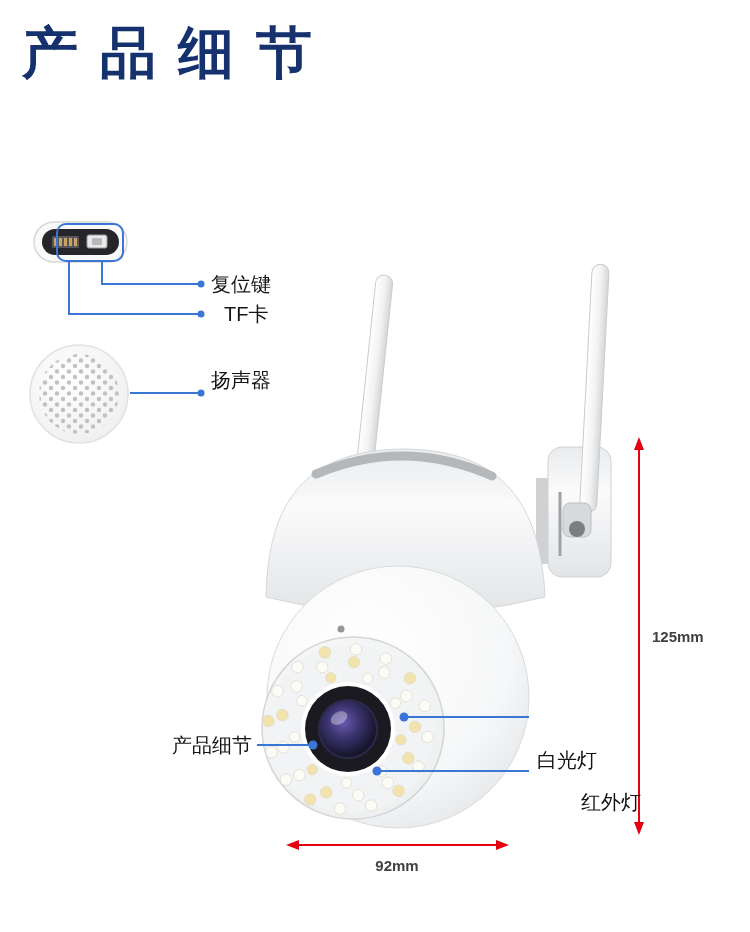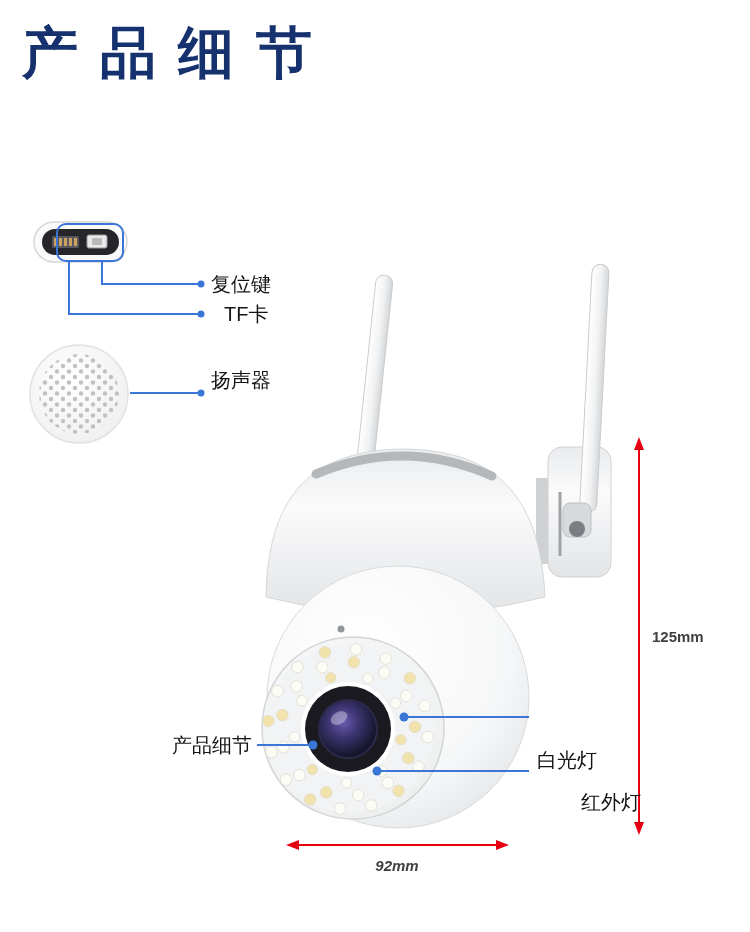--- a/index.html
+++ b/index.html
@@ -38,21 +38,21 @@
   .lbl-ir      { left: 537px; top: 792px; margin-left: 44px; }
   .dim {
     position: absolute;
     font-size: 15px;
     font-weight: 700;
     color: #404040;
     line-height: 20px;
     white-space: nowrap;
   }
   .dim-height { left: 652px; top: 627px; }
-  .dim-width  { left: 327px; top: 856px; width: 140px; text-align: center; font-style: italic; }
+  .dim-width  { left: 327px; top: 856px; width: 140px; text-align: center; }
 </style>
 </head>
 <body>
 
 <div class="page">
 
   <h1 class="title">产品细节</h1>
 
   <svg class="scene" viewBox="0 0 750 932" width="750" height="932">
     <defs>

